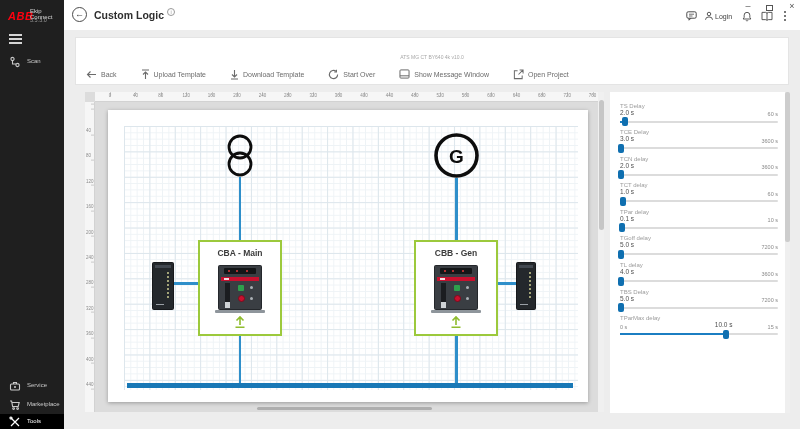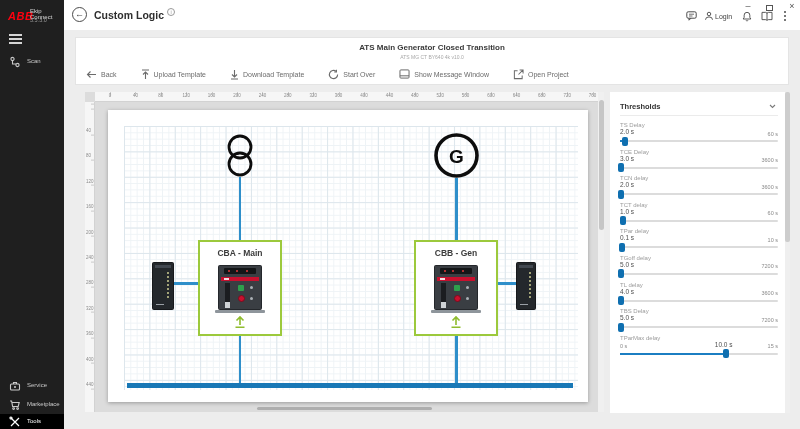--- a/index.html
+++ b/index.html
@@ -192,21 +192,20 @@
       <div></div>
       <div></div>
     </span>
 
   <span class="winctl" style="left:678px;">–</span>
   <span class="winctl" style="left:699px;top:3px;"><span style="display:inline-block;width:7px;height:6px;border:1px solid #555;"></span></span>
   <span class="winctl" style="left:722px;">×</span>
 </div>
 
 <div id="card">
-  <div id="cardtitle">ATS Main Generator Closed Transition</div>
   <div id="cardsub">ATS MG CT BY640 4k v10.0</div>
   <div id="toolbar">
     <div class="tbtn">
       <span>
           <svg width="11" height="9" viewBox="0 0 11 9" fill="none" stroke-width="1.1">
             <path d="M10 4.5 H1.5 M4.5 1.5 L1.5 4.5 l3 3"></path>
           </svg>
         </span>
       <span>Back</span>
     </div>
@@ -397,28 +396,20 @@
     </div>
     <div id="hscroll"></div>
   </div>
   <div id="vscroll">
       <div></div>
     </div>
 </div>
 
 <div id="panel">
   <div id="panelinner">
-    <div class="sect">
-      <span class="slabel">Thresholds</span>
-      <span class="chev">
-        <svg width="7" height="5" viewBox="0 0 7 5" fill="none" stroke="#7a7a7a" stroke-width="1.1">
-            <path d="M1 1 l2.5 2.5 L6 1"></path>
-          </svg>
-        </span>
-    </div>
     <div id="sliderlist">
         <div class="sgroup">
           <div class="slabel2">TS Delay</div>
           <div class="svalrow">
             <span class="sval" style="left: 0%;">2.0 s</span>
             <span class="smax">60 s</span>
           </div>
           <div class="strack">
             <div class="sfill" style="width: 3.3%;"></div>
             <div class="sthumb" style="left: 3.3%;"></div>

